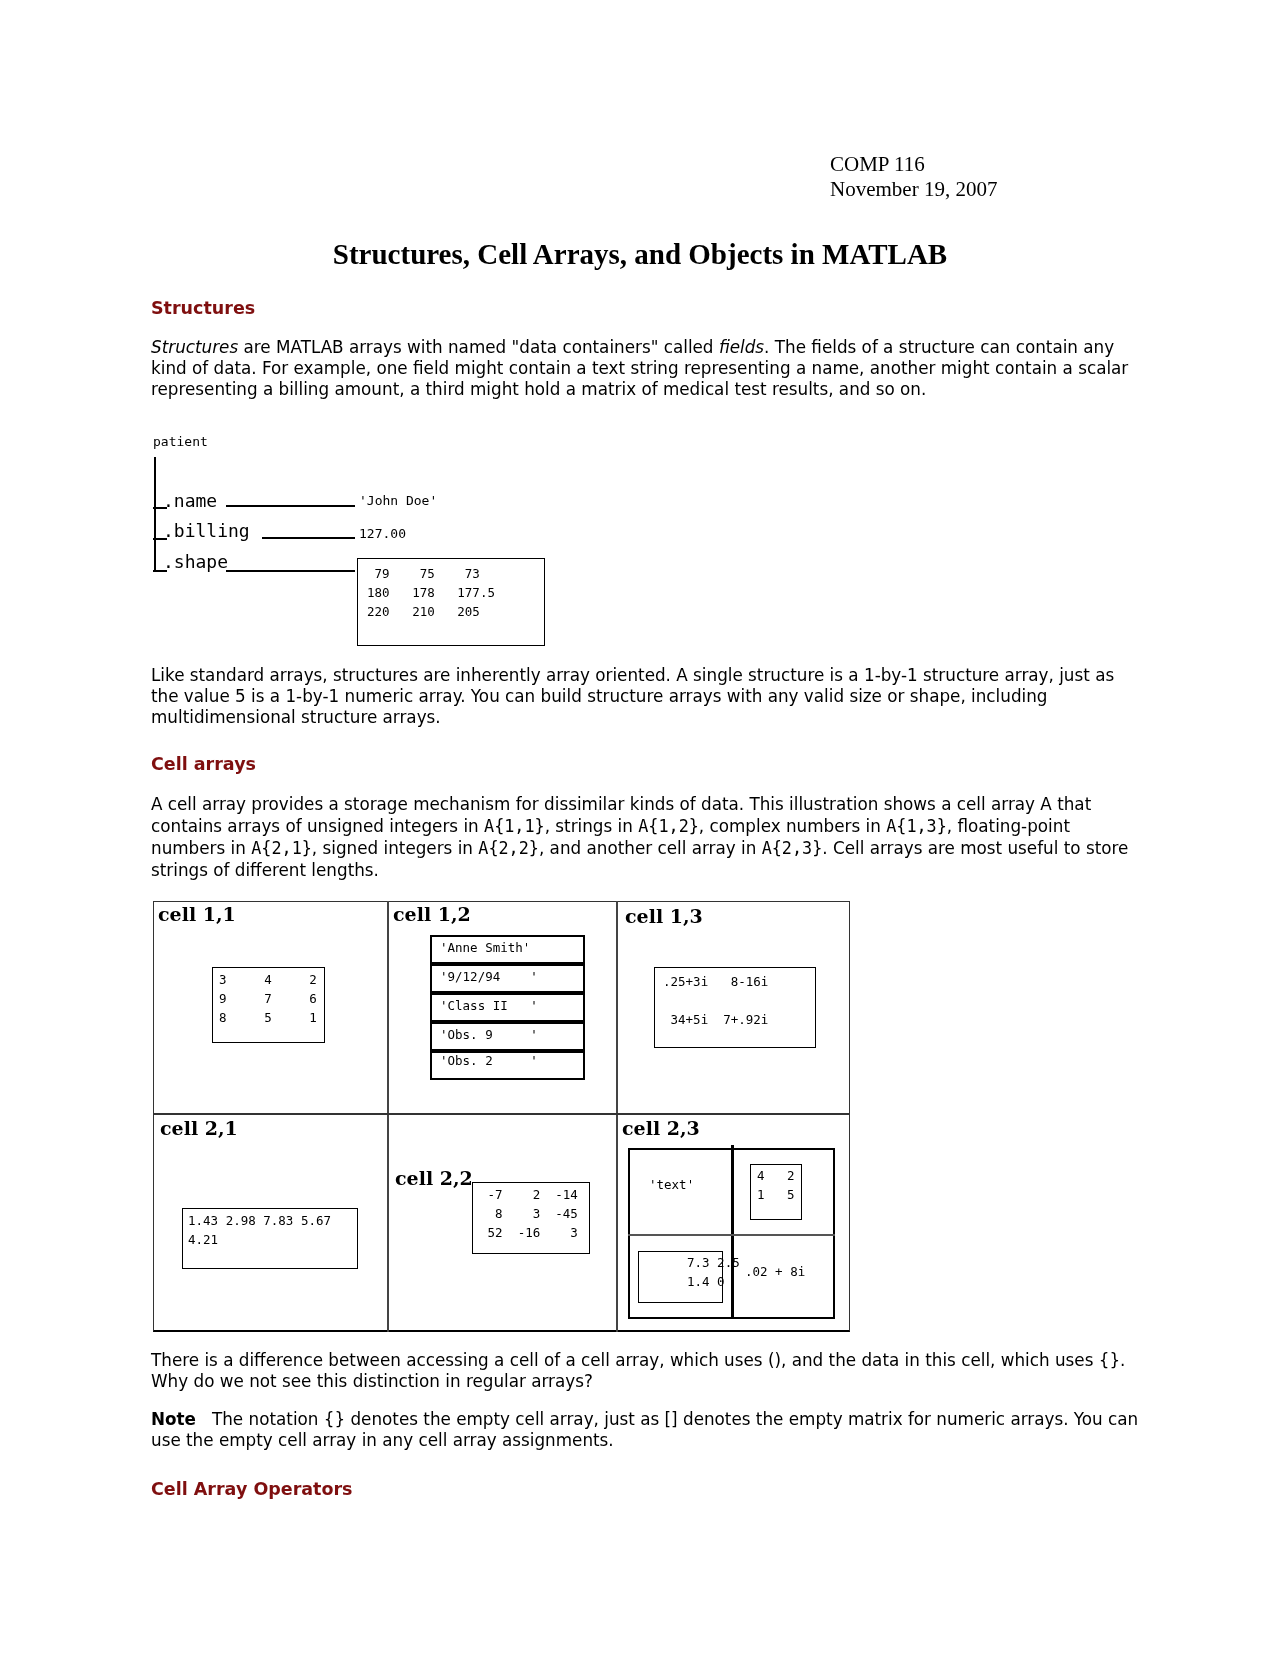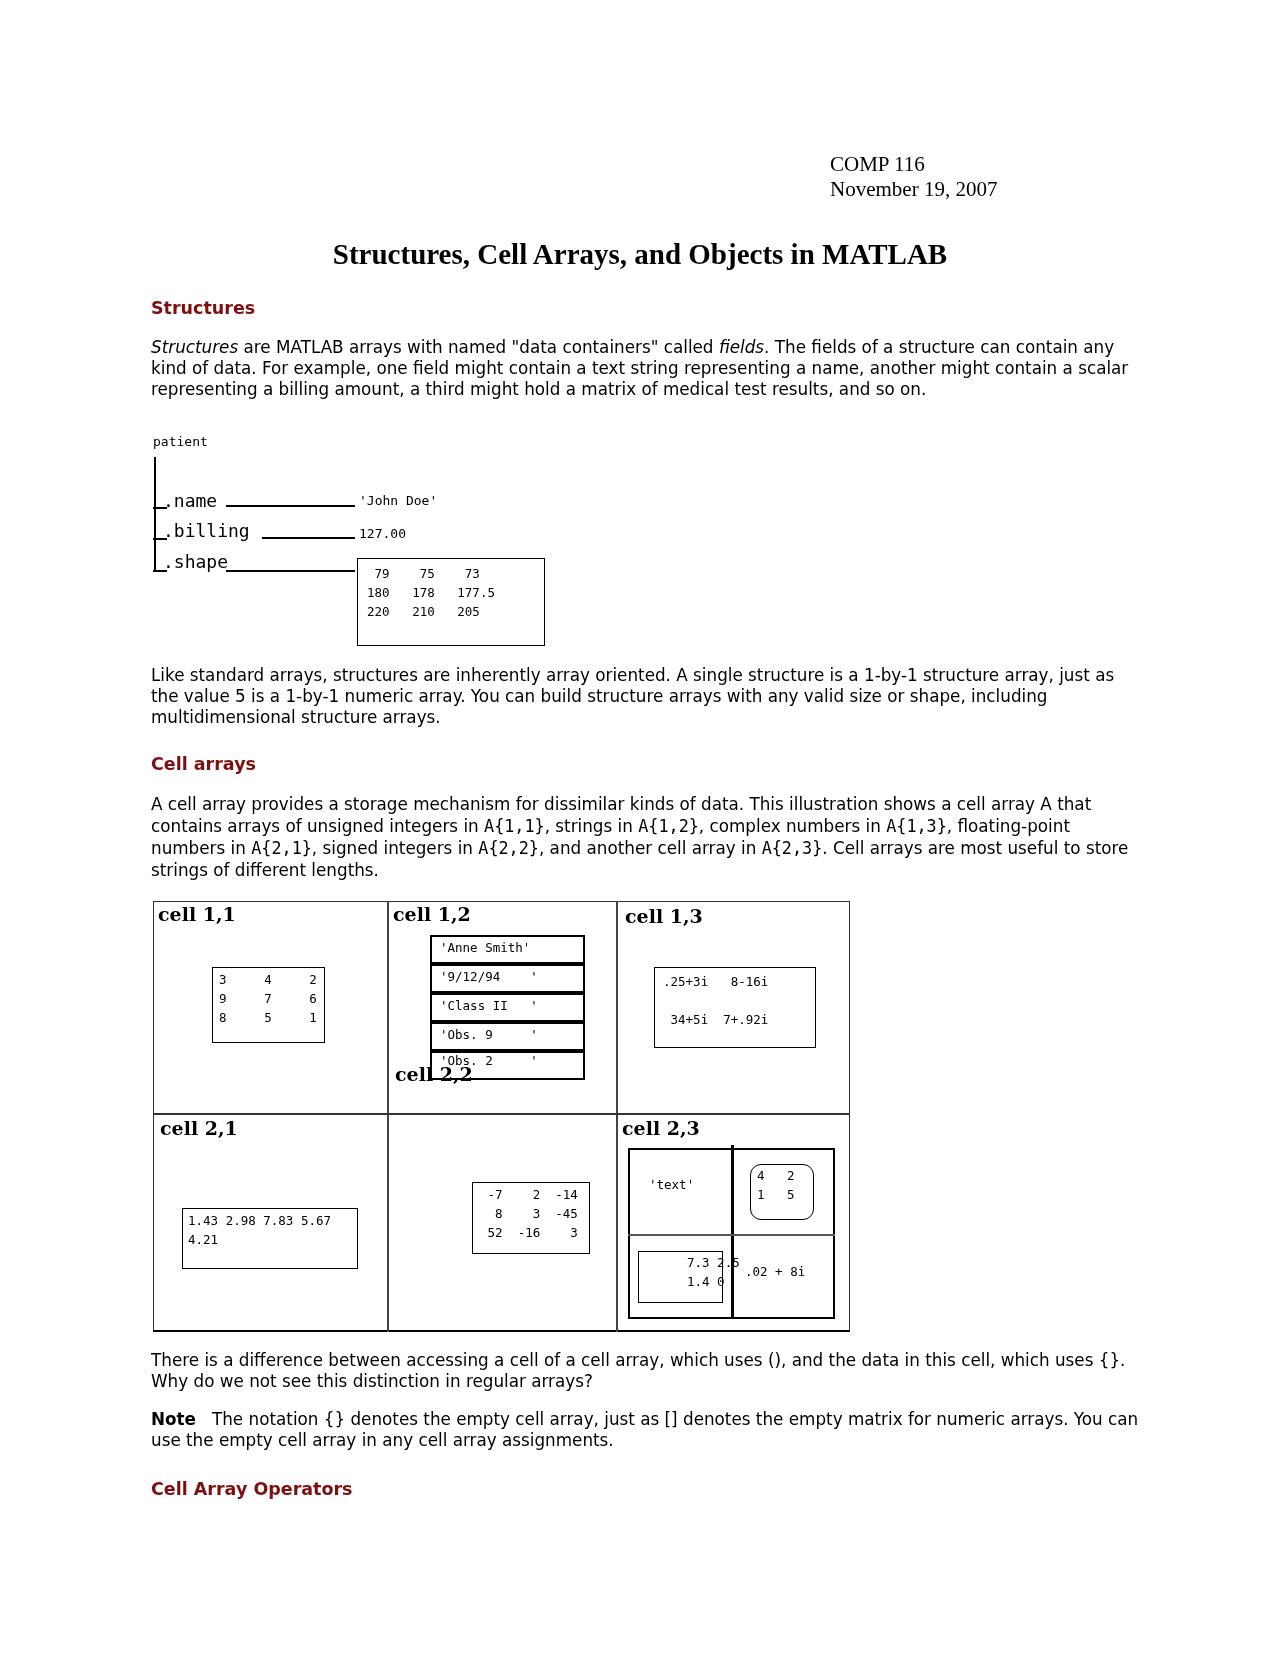--- a/index.html
+++ b/index.html
@@ -94,33 +94,33 @@
 
  34+5i  7+.92i</div>
   </div>
 
   <div class="cell-label" style="left:160px; top:1117px;">cell 2,1</div>
   <div class="box" style="left:182px; top:1208px; width:176px; height:61px;">
     <div class="mat" style="position:absolute; left:5px; top:2px;">1.43 2.98 7.83 5.67
 4.21</div>
   </div>
 
-  <div class="cell-label" style="left:395px; top:1063px;">cell 2,2</div>
+  <div class="cell-label" style="left:395px; top:1167px;">cell 2,2</div>
   <div class="box" style="left:440px; top:1182px; width:118px; height:72px;margin-left:32px;">
     <div class="mat" style="position:absolute; left:7px; top:2px;"> -7    2  -14
   8    3  -45
  52  -16    3</div>
   </div>
 
   <div class="cell-label" style="left:622px; top:1117px;">cell 2,3</div>
   <div class="box" style="left:628px; top:1148px; width:207px; height:171px; border-width:2px;"></div>
   <div class="line" style="left:731px; top:1145px; width:2.5px; height:174px;"></div>
   <div class="line" style="left:628px; top:1234px; width:207px; height:1.5px; background:#555;"></div>
   <div class="abs mat" style="left:649px; top:1175px;">'text'</div>
-  <div class="box" style="left:750px; top:1164px; width:64px; height:56px;border-radius:11px;">
+  <div class="box" style="left:750px; top:1164px; width:52px; height:56px;">
     <div class="mat" style="position:absolute; left:6px; top:1px;">4   2
 1   5</div>
   </div>
   <div class="box" style="left:638px; top:1251px; width:85px; height:52px;">
     <div class="mat" style="position:absolute; left:4px; top:1px;margin-left:44px;">7.3 2.5
 1.4 0</div>
   </div>
   <div class="abs mat" style="left:745px; top:1262px;">.02 + 8i</div>
 </div>
 

